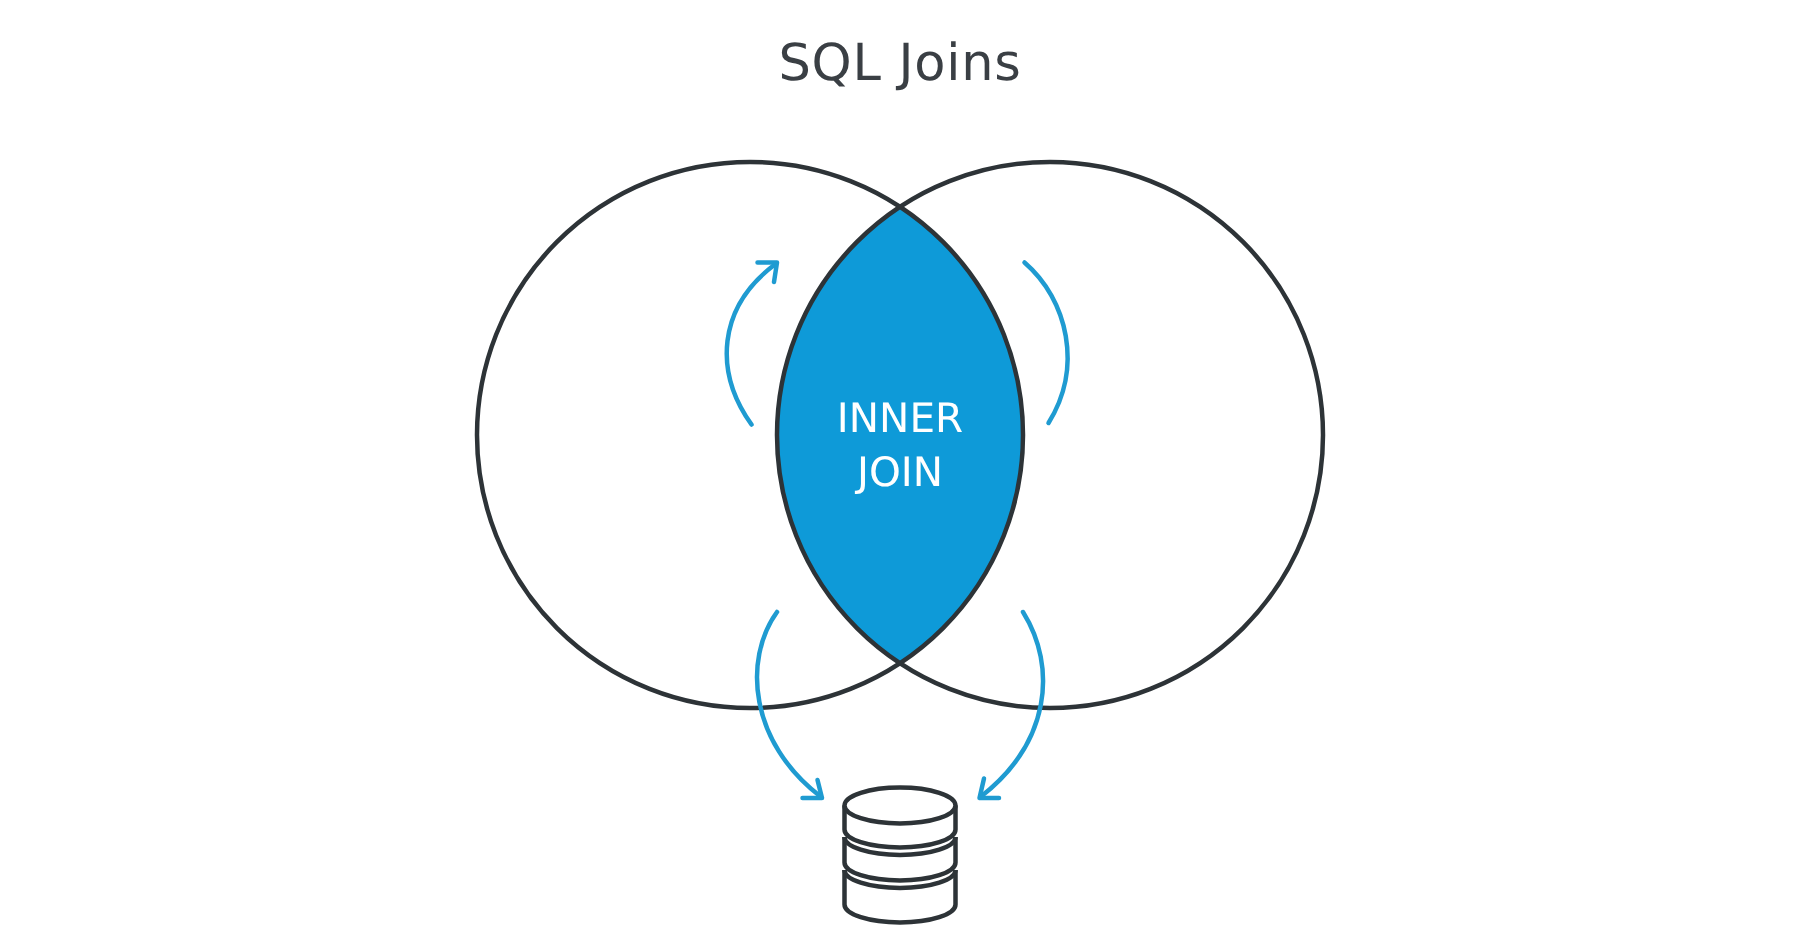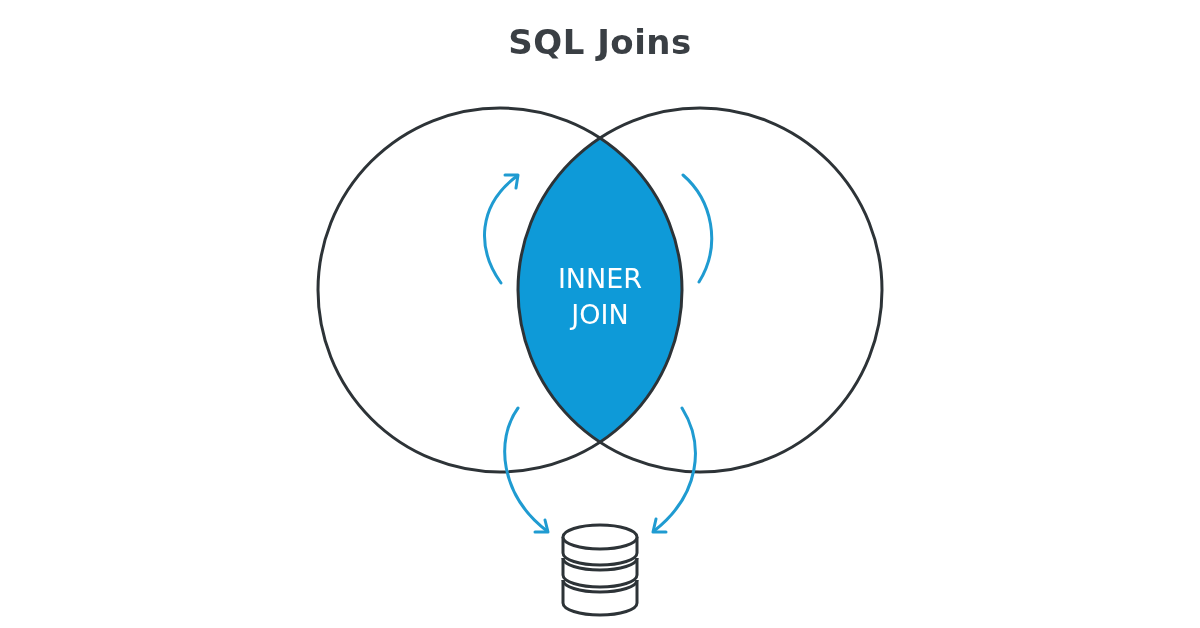--- a/index.html
+++ b/index.html
@@ -1,17 +1,17 @@
 <!DOCTYPE html>
 <html><head>
   <meta charset="utf-8">
   <style>
     html, body { margin: 0; padding: 0; background: #ffffff; }
     body { width: 1200px; height: 628px; position: relative; overflow: hidden; font-family: "DejaVu Sans", sans-serif; }
-    .title { position: absolute; left: 0; top: 22px; width: 1200px; text-align: center; font-size: 34px; color: #3a3f44; letter-spacing: 0.5px; font-family: "DejaVu Sans", sans-serif; font-weight: bold; }
+    .title { position: absolute; left: 0; top: 22px; width: 1200px; text-align: center; font-size: 34px; color: #3a3f44; letter-spacing: 0.5px; font-family: "DejaVu Sans", sans-serif; }
     svg.diagram { position: absolute; left: 0; top: 0; }
     .label { font-family: "DejaVu Sans", sans-serif; font-size: 27px; fill: #ffffff; }
   </style>
 </head>
 <body>
 
 <div class="title">SQL Joins</div>
 
 <svg class="diagram" width="1200" height="628" viewBox="0 0 1200 628">
   <defs>

